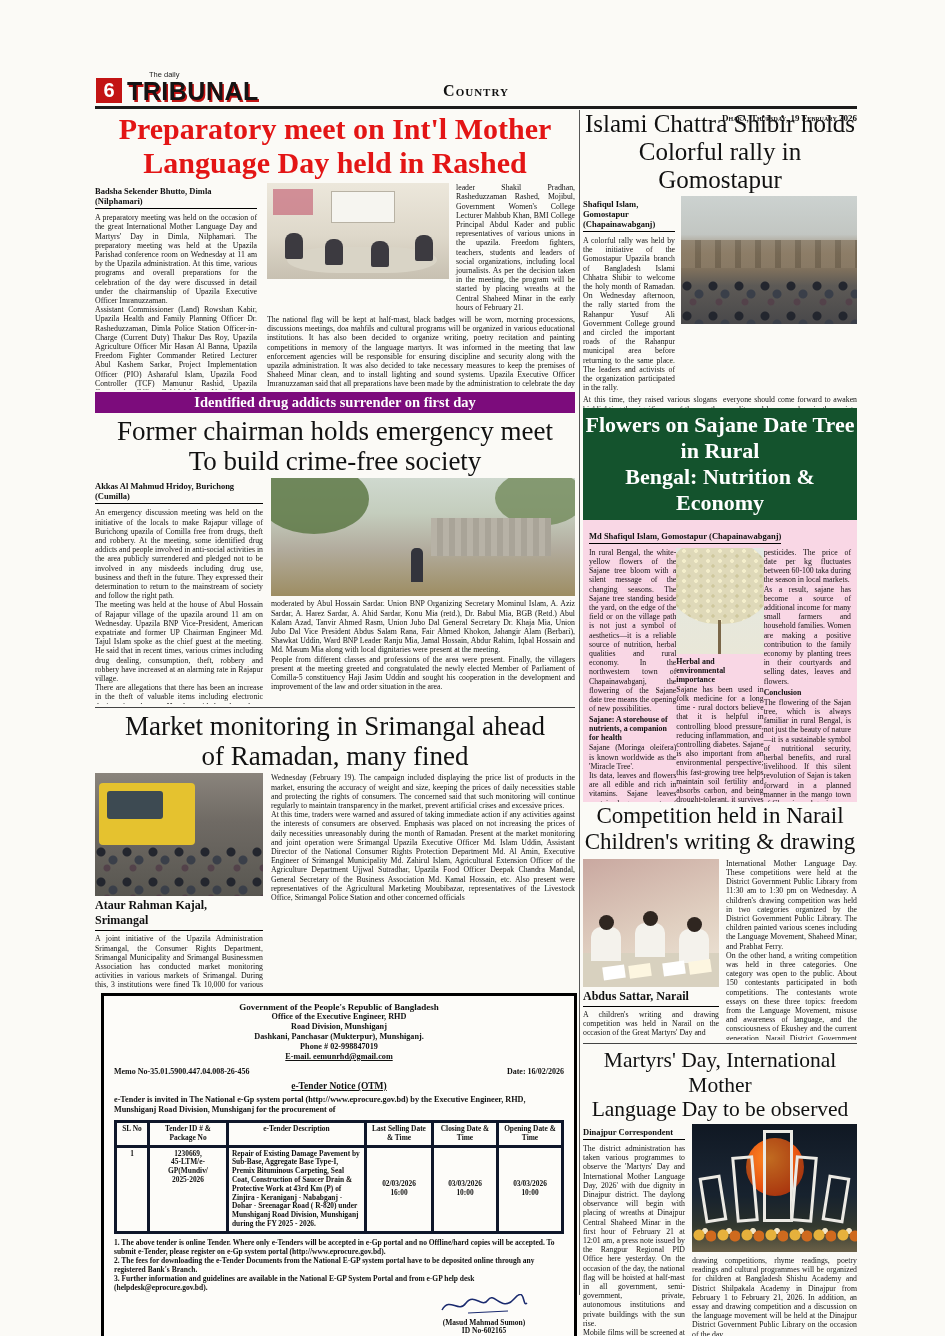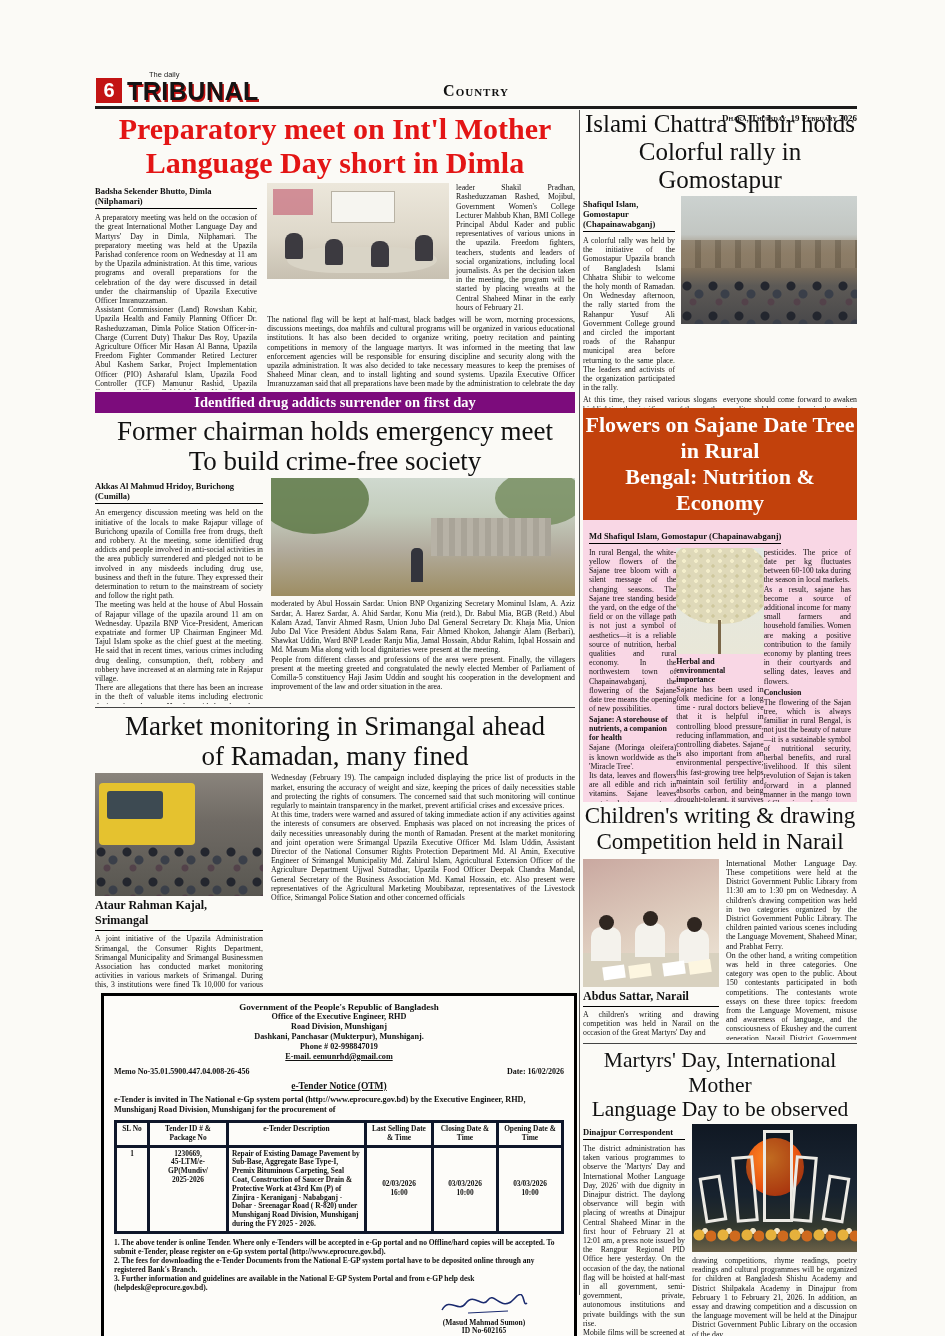--- a/index.html
+++ b/index.html
@@ -41,21 +41,21 @@
   .ph-meeting{width:182px;height:96px;flex:none;background:linear-gradient(180deg,#ece7db 0%,#ded8ca 55%,#c7c0b1 100%);}
   .ph-meeting .board{position:absolute;left:64px;top:8px;width:62px;height:30px;background:#f6f5f0;border:1px solid #b8b2a4;}
   .ph-meeting .banner{position:absolute;left:6px;top:6px;width:40px;height:26px;background:#c66a7a;opacity:.7;}
   .ph-meeting .table{position:absolute;left:20px;bottom:6px;width:150px;height:26px;background:#d9d4c6;border-radius:40%/60%;}
   .ph-meeting .pp{position:absolute;bottom:20px;width:18px;height:26px;border-radius:8px 8px 2px 2px;background:#3c3a40;}
   .a-dimla .below{margin-top:3px;}
 
   
   .banner{color:#fff;font-weight:bold;text-align:center;}
   .banner-purple{background:#7c0c7c;font-size:14.5px;line-height:21px;height:21px;margin:2px 0 3px 0;}
-  .banner-pink{background:#c2410c;font-size:22px;line-height:1.18;padding:4px 2px;}
+  .banner-pink{background:#14532d;font-size:22px;line-height:1.18;padding:4px 2px;}
   .banner-maroon{background:#a01048;font-size:14px;line-height:21px;height:21px;margin:3px 0;}
 
   
   .a-chair{height:288px;overflow:hidden;}
   .hl-serif{font-size:27px;line-height:1.1;text-align:center;font-weight:normal;margin:1px 0 2px 0;}
   .a-chair .row{display:flex;gap:8px;}
   .a-chair .c1{width:168px;flex:none;}
   .a-chair .rr{flex:1;min-width:0;}
   .ph-village{width:100%;height:118px;background:linear-gradient(180deg,#cfd9cf 0%,#c4cdbd 30%,#b2ac9e 60%,#9d8d62 100%);}
   .ph-village .tree1{position:absolute;left:-12px;top:-14px;width:110px;height:70px;border-radius:50%;background:#5e7947;opacity:.85;}
@@ -155,21 +155,21 @@
     </div>
     <div class="section-title">Country</div>
     <div class="edition-date">Dhaka, Thursday, 19 February 2026</div>
   </div>
 
   <div class="vdiv"></div>
 
   <div class="col-l">
 
     <div class="a-dimla">
-      <div class="hl-red">Preparatory meet on Int'l Mother Language Day short in Dimla</div>
+      <div class="hl-red">Preparatory meet on Int'l Mother Language Day held in Rashed</div>
       <div class="row">
         <div class="c1">
           <div class="byline">Badsha Sekender Bhutto, Dimla (Nilphamari)</div>
           <div class="bodytext">A preparatory meeting was held on the occasion of the great International Mother Language Day and Martyrs' Day in Dimla, Nilphamari. The preparatory meeting was held at the Upazila Parishad conference room on Wednesday at 11 am by the Upazila administration. At this time, various programs and overall preparations for the celebration of the day were discussed in detail under the chairmanship of Upazila Executive Officer Imranuzzaman.
 Assistant Commissioner (Land) Rowshan Kabir, Upazila Health and Family Planning Officer Dr. Rasheduzzaman, Dimla Police Station Officer-in-Charge (Current Duty) Thakur Das Roy, Upazila Agriculture Officer Mir Hasan Al Banna, Upazila Freedom Fighter Commander Retired Lecturer Abul Kashem Sarkar, Project Implementation Officer (PIO) Asharaful Islam, Upazila Food Controller (TCF) Mamunur Rashid, Upazila Cooperative Officer Zahidul Islam, Upazila Ansar VDP Officer Faruk Hossain, District BNP Convening Committee Advisory Council Member Professor Raisul Alam Chowdhury, Member Golam Rabbani Pradhan, Bangladesh Jamaat-e-Islami Dimla Sadar Union Amir Nurmobashir Hossain, Jamaat leader Minamurzzaman Minu, NCP</div>
         </div>
         <div class="mid">
           <div class="top">
             <div class="ph ph-meeting">
               <div class="banner"></div>
@@ -346,22 +346,22 @@
 As a result, sajane has become a source of additional income for many small farmers and household families. Women are making a positive contribution to the family economy by planting trees in their courtyards and selling dates, leaves and flowers.</div>
           <div class="sub">Conclusion</div>
           <div class="bodytext">The flowering of the Sajan tree, which is always familiar in rural Bengal, is not just the beauty of nature—it is a sustainable symbol of nutritional security, herbal benefits, and rural livelihood. If this silent revolution of Sajan is taken forward in a planned manner in the mango town of Chapainawabganj, a new momentum will be added to agricultural diversity and the local economy—the white-yellow flowers of potential will bloom.</div>
         </div>
       </div>
     </div>
 
 
     <div class="a-narail">
       <div class="hl-narail">
+        <span style="display:block">Competition held in Narail</span>
         <span style="display:block">Children's writing &amp; drawing</span>
-        <span style="display:block">Competition held in Narail</span>
       </div>
       <div class="row">
         <div class="c1">
           <div class="ph ph-children">
             <div class="desk"></div>
             <div class="kid" style="left:8px"></div>
             <div class="kid" style="left:52px;bottom:30px"></div>
             <div class="kid" style="left:96px;bottom:24px"></div>
             <div class="paper" style="left:20px"></div>
             <div class="paper" style="left:80px;bottom:12px"></div>

